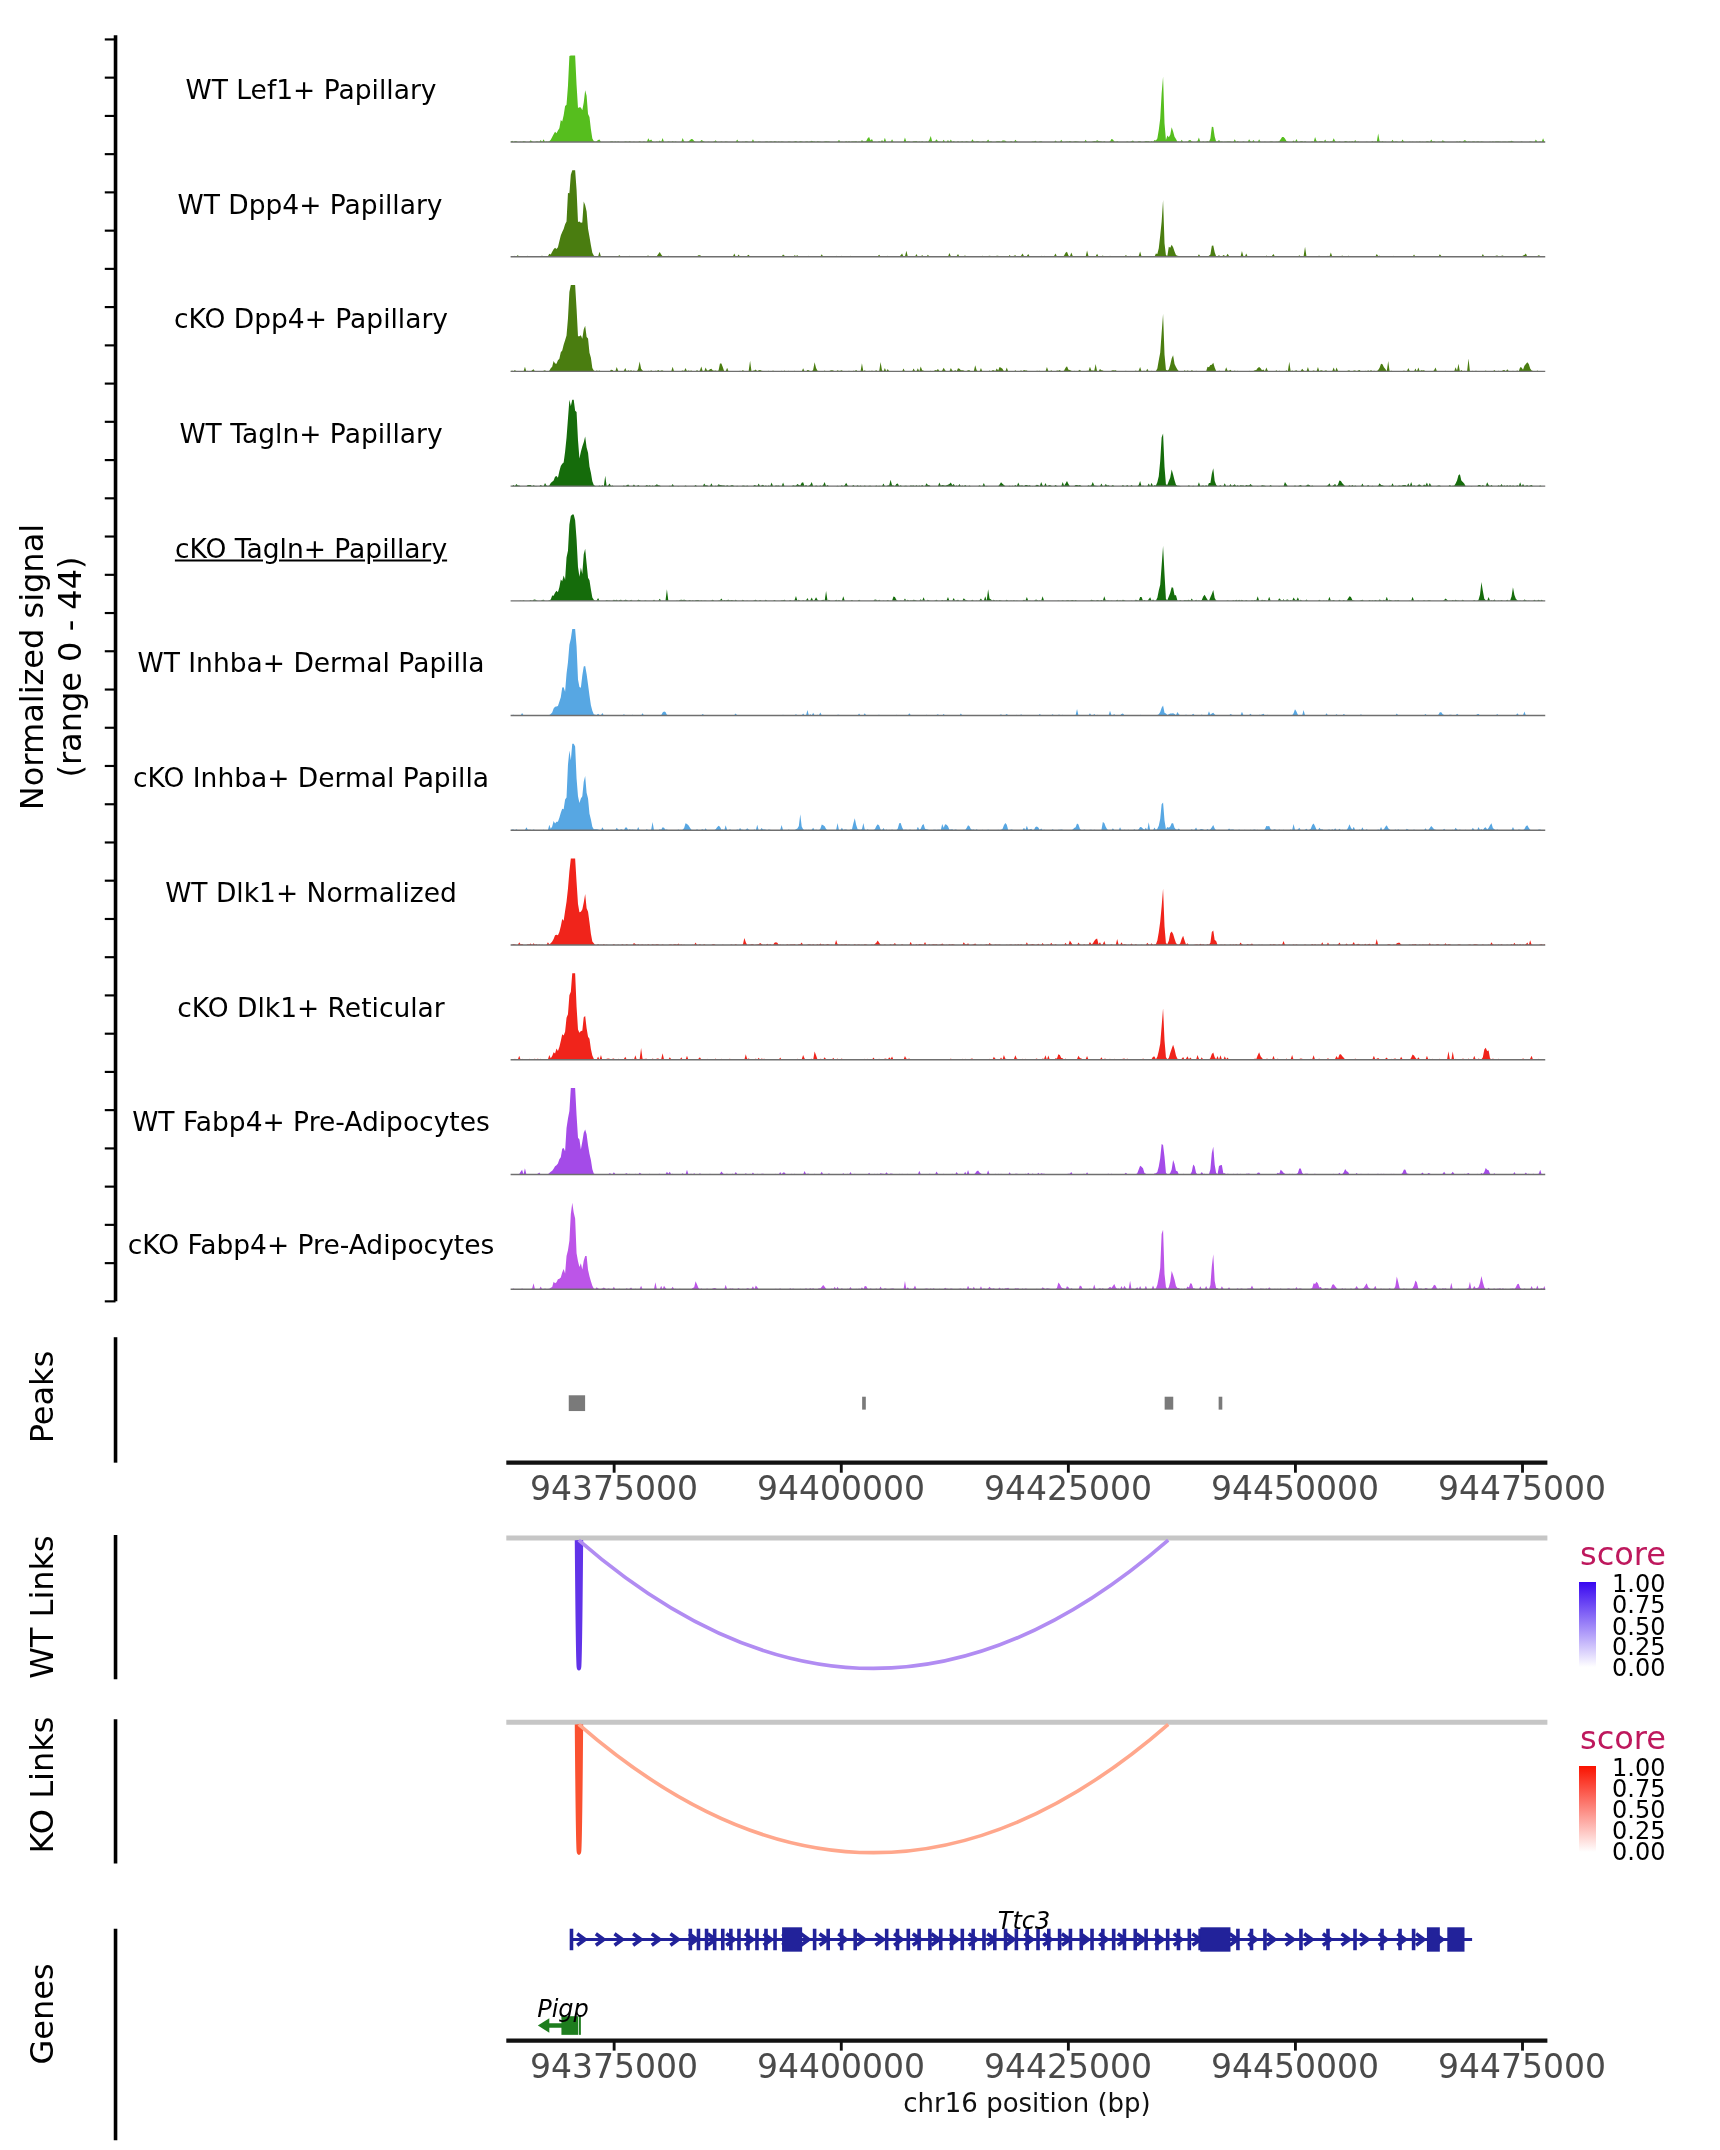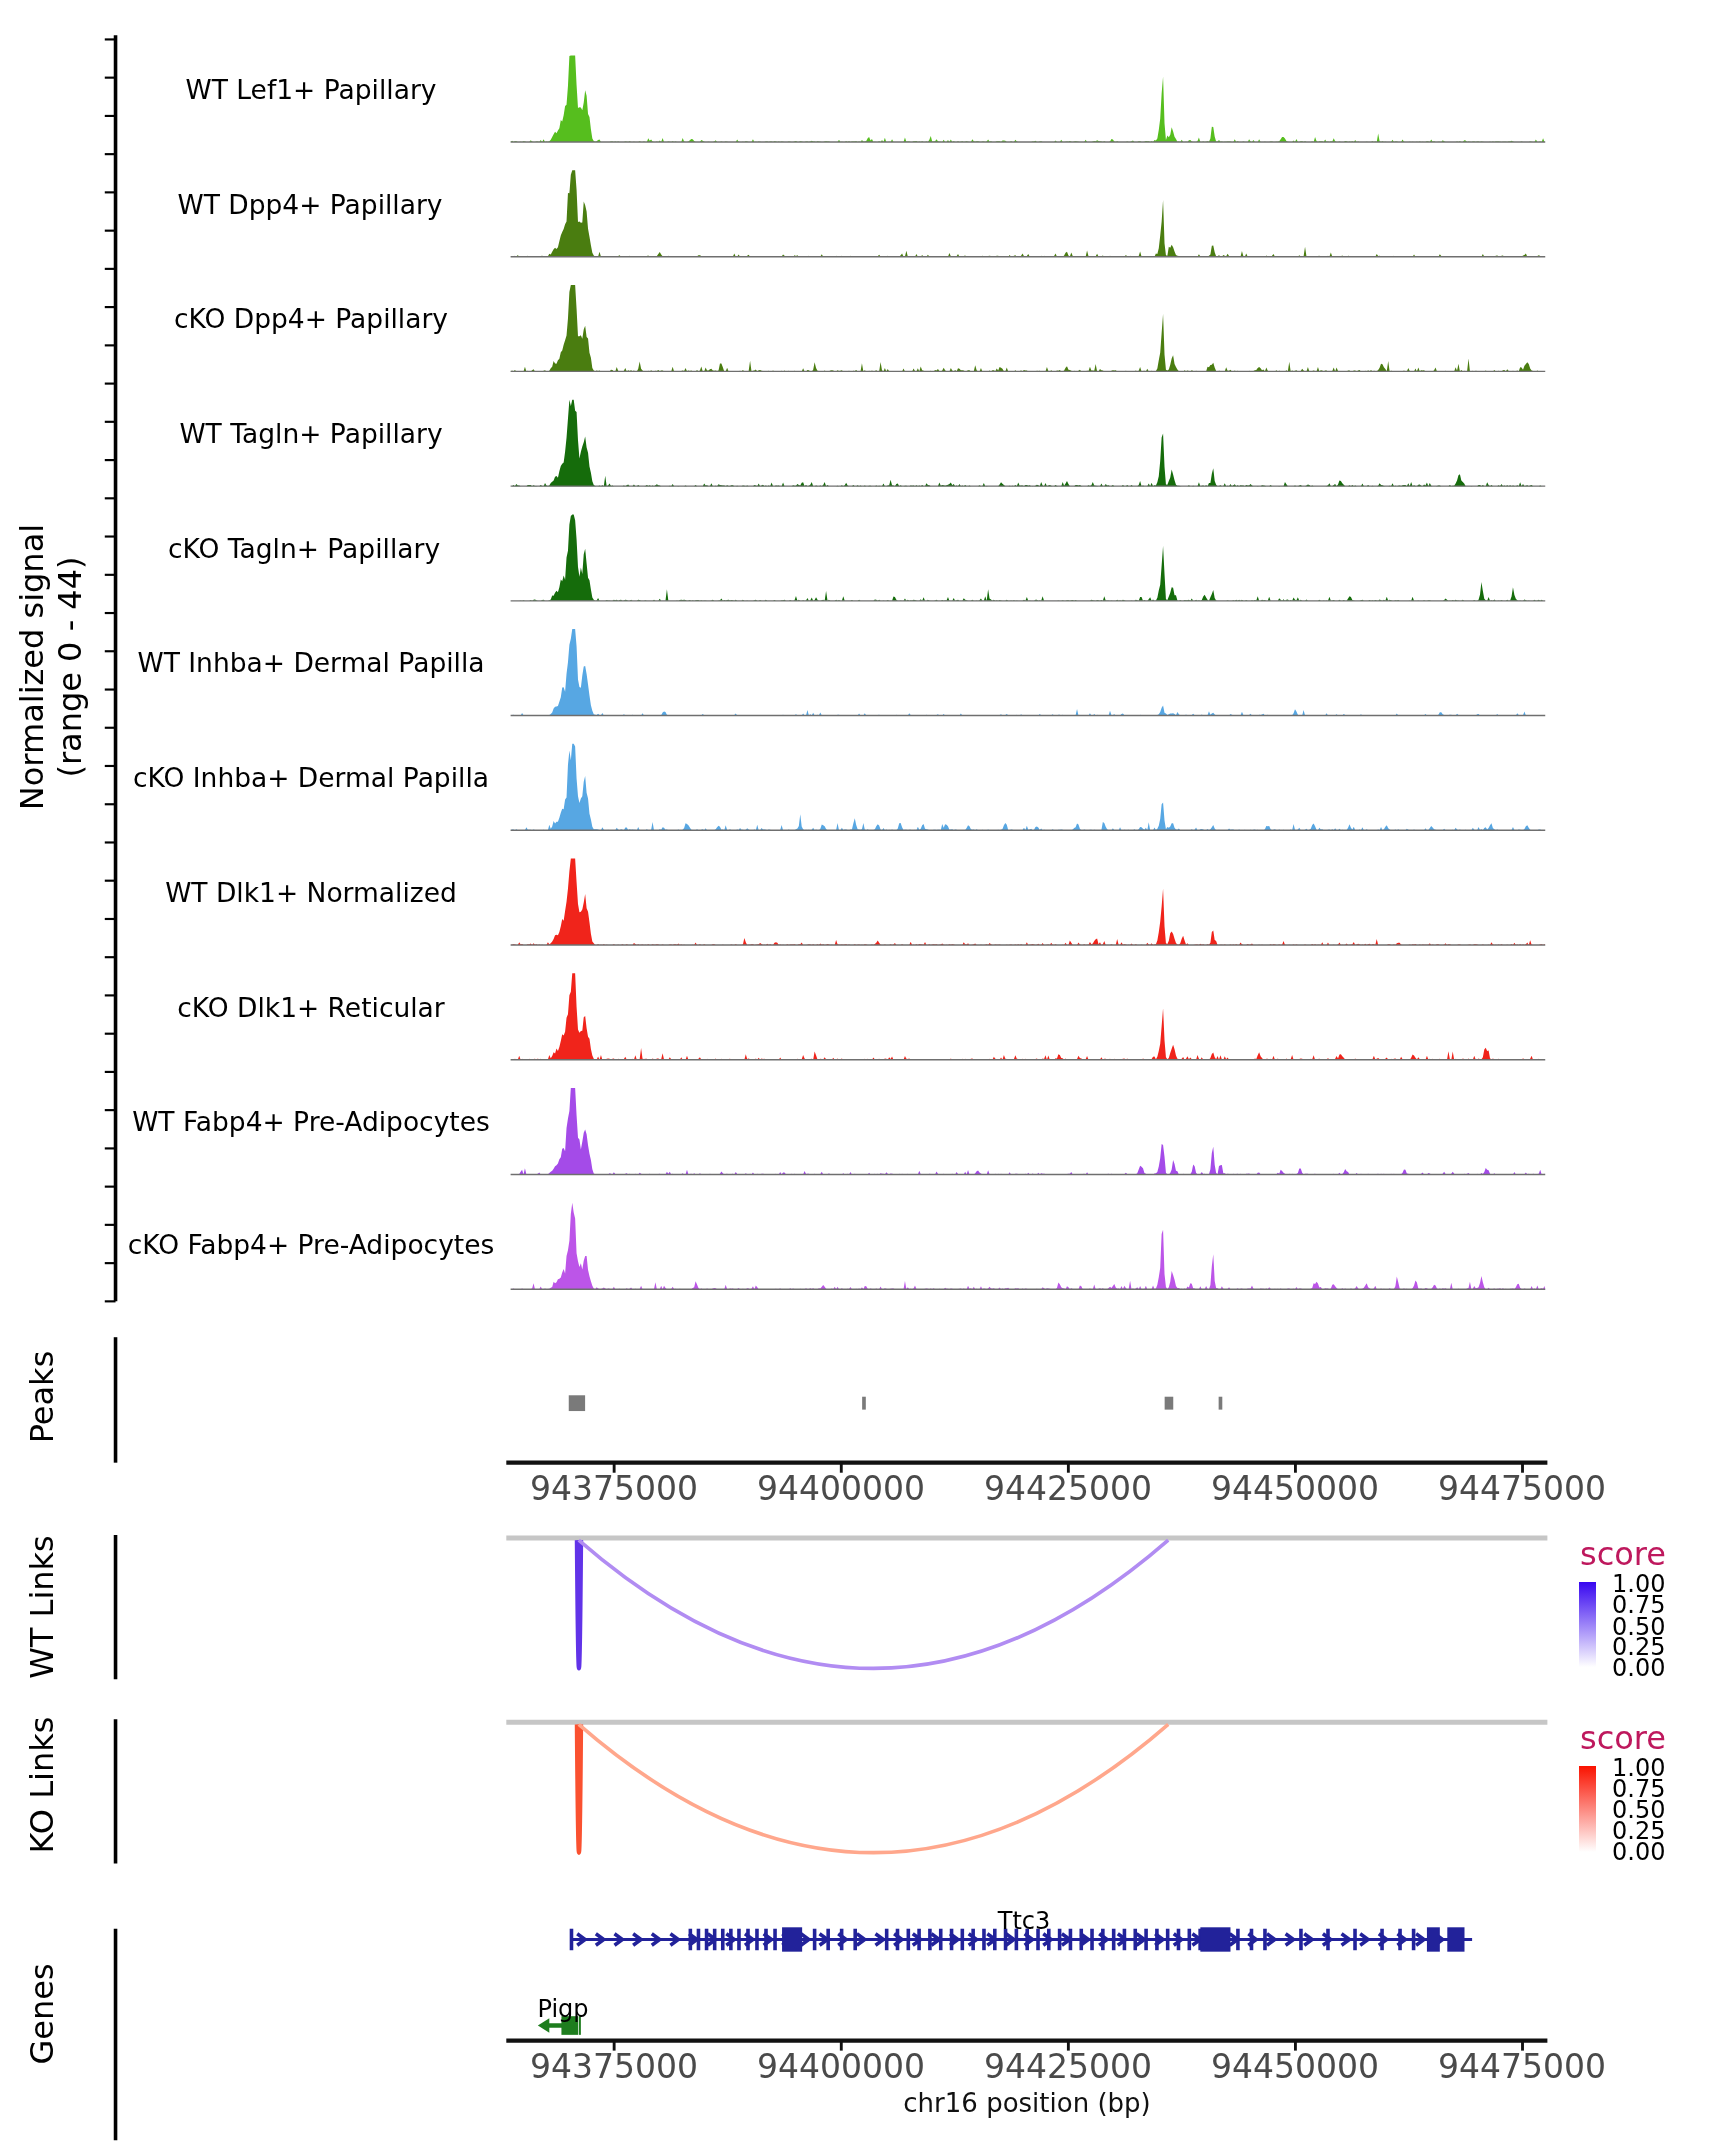--- a/index.html
+++ b/index.html
@@ -8,21 +8,21 @@
   .abs{position:absolute;}
   .rot{transform:translate(-50%,-50%) rotate(-90deg);transform-origin:center center;}
   .ctr{transform:translate(-50%,-50%);}
   .sidelabel{font-size:32px;color:#000;white-space:nowrap;}
   .ylab{font-size:32px;color:#000;text-align:center;line-height:1.18;white-space:nowrap;}
   .tracklabel{font-size:26.5px;color:#000;white-space:nowrap;}
   .ticklabel{font-size:33px;color:#4a4a4a;white-space:nowrap;}
   .xlabel{font-size:26px;color:#111;white-space:nowrap;}
   .legtitle{font-size:32px;color:#be185d;white-space:nowrap;}
   .legtick{font-size:24px;color:#000;white-space:nowrap;}
-  .genelabel{font-size:24px;color:#000;white-space:nowrap;}
+  .genelabel{font-size:24px;color:#000;white-space:nowrap;font-style:italic;}
   svg{position:absolute;left:0;top:0;}
 </style>
 </head>
 <body>
 
 <div class="fig">
 
   <svg id="fig-svg" width="1721" height="2151" viewBox="0 0 2400 3000">
       <path d="M712,198L712,198.0L714,196.3L716,198.0L718,197.0L720,197.1L722,198.0L724,198.0L726,197.8L728,198.0L730,197.0L732,197.4L734,198.0L736,198.0L738,198.0L740,195.7L742,197.4L744,198.0L746,198.0L748,197.3L750,197.5L752,198.0L754,195.2L756,198.0L758,194.3L760,198.0L762,197.3L764,197.7L766,197.1L768,194.9L770,191.2L772,187.4L774,183.9L776,185.9L778,182.0L780,178.9L782,167.2L784,169.5L786,160.9L788,148.0L790,146.0L792,120.0L794,78.0L796,77.4L798,77.4L800,77.4L802,77.4L804,118.7L806,150.8L808,149.5L810,149.8L812,153.6L814,143.0L816,125.7L818,133.7L820,159.1L822,163.1L824,180.4L826,193.0L828,196.5L830,197.8L832,197.1L834,195.2L836,194.7L838,198.0L840,198.0L842,198.0L844,198.0L846,198.0L848,198.0L850,198.0L852,197.3L854,197.3L856,198.0L858,197.4L860,198.0L862,197.3L864,198.0L866,198.0L868,198.0L870,198.0L872,197.4L874,197.8L876,198.0L878,197.1L880,198.0L882,198.0L884,197.8L886,198.0L888,198.0L890,198.0L892,197.0L894,198.0L896,198.0L898,197.3L900,198.0L902,198.0L904,192.8L906,196.2L908,194.4L910,197.2L912,198.0L914,198.0L916,197.4L918,198.0L920,196.1L922,198.0L924,192.4L926,198.0L928,198.0L930,198.0L932,197.4L934,197.8L936,198.0L938,197.1L940,198.0L942,197.2L944,198.0L946,198.0L948,198.0L950,198.0L952,192.4L954,197.3L956,198.0L958,198.0L960,197.5L962,195.5L964,193.8L966,194.1L968,196.5L970,198.0L972,198.0L974,198.0L976,198.0L978,195.1L980,196.2L982,197.6L984,198.0L986,198.0L988,197.6L990,198.0L992,198.0L994,198.0L996,197.5L998,195.6L1000,198.0L1002,198.0L1004,198.0L1006,197.3L1008,198.0L1010,198.0L1012,197.2L1014,197.8L1016,198.0L1018,198.0L1020,198.0L1022,198.0L1024,198.0L1026,198.0L1028,194.5L1030,197.6L1032,198.0L1034,198.0L1036,197.7L1038,198.0L1040,197.0L1042,197.3L1044,198.0L1046,198.0L1048,198.0L1050,194.2L1052,198.0L1054,197.7L1056,198.0L1058,197.3L1060,197.6L1062,198.0L1064,198.0L1066,198.0L1068,197.2L1070,197.2L1072,198.0L1074,197.4L1076,197.2L1078,198.0L1080,197.1L1082,197.3L1084,198.0L1086,197.3L1088,198.0L1090,197.5L1092,197.8L1094,198.0L1096,198.0L1098,198.0L1100,197.4L1102,197.7L1104,198.0L1106,198.0L1108,197.5L1110,196.5L1112,198.0L1114,198.0L1116,197.0L1118,197.5L1120,198.0L1122,198.0L1124,197.3L1126,197.3L1128,198.0L1130,197.2L1132,196.3L1134,197.5L1136,197.5L1138,198.0L1140,197.0L1142,197.3L1144,197.6L1146,198.0L1148,198.0L1150,197.2L1152,197.0L1154,197.2L1156,197.5L1158,198.0L1160,198.0L1162,198.0L1164,198.0L1166,198.0L1168,198.0L1170,194.9L1172,198.0L1174,197.6L1176,198.0L1178,198.0L1180,197.0L1182,198.0L1184,197.1L1186,198.0L1188,197.5L1190,197.3L1192,197.2L1194,197.1L1196,198.0L1198,197.4L1200,198.0L1202,195.4L1204,197.5L1206,197.3L1208,196.8L1210,192.8L1212,191.2L1214,195.8L1216,194.0L1218,198.0L1220,197.6L1222,198.0L1224,198.0L1226,197.0L1228,198.0L1230,195.3L1232,198.0L1234,192.2L1236,198.0L1238,198.0L1240,197.6L1242,198.0L1244,194.3L1246,198.0L1248,198.0L1250,198.0L1252,198.0L1254,198.0L1256,198.0L1258,198.0L1260,198.0L1262,191.9L1264,197.6L1266,197.4L1268,197.2L1270,198.0L1272,198.0L1274,196.9L1276,197.0L1278,196.6L1280,198.0L1282,197.4L1284,198.0L1286,197.1L1288,198.0L1290,198.0L1292,197.5L1294,198.0L1296,195.0L1298,189.7L1300,197.2L1302,197.3L1304,197.0L1306,194.2L1308,197.0L1310,197.8L1312,197.7L1314,198.0L1316,194.9L1318,198.0L1320,198.0L1322,195.3L1324,198.0L1326,194.6L1328,198.0L1330,197.0L1332,198.0L1334,198.0L1336,197.1L1338,198.0L1340,197.7L1342,197.1L1344,198.0L1346,197.7L1348,197.0L1350,197.6L1352,198.0L1354,198.0L1356,194.3L1358,197.0L1360,197.8L1362,197.0L1364,196.9L1366,197.6L1368,198.0L1370,197.2L1372,197.5L1374,198.0L1376,197.5L1378,194.4L1380,197.8L1382,197.1L1384,198.0L1386,198.0L1388,198.0L1390,197.1L1392,197.1L1394,197.0L1396,198.0L1398,196.1L1400,196.0L1402,196.2L1404,198.0L1406,198.0L1408,198.0L1410,197.0L1412,198.0L1414,198.0L1416,195.0L1418,197.3L1420,198.0L1422,198.0L1424,198.0L1426,198.0L1428,198.0L1430,198.0L1432,198.0L1434,198.0L1436,198.0L1438,198.0L1440,197.5L1442,197.3L1444,196.3L1446,198.0L1448,198.0L1450,197.2L1452,197.0L1454,198.0L1456,198.0L1458,198.0L1460,198.0L1462,198.0L1464,198.0L1466,198.0L1468,198.0L1470,198.0L1472,195.8L1474,198.0L1476,198.0L1478,198.0L1480,194.8L1482,198.0L1484,198.0L1486,197.6L1488,197.2L1490,197.7L1492,196.7L1494,197.8L1496,198.0L1498,197.2L1500,197.1L1502,197.5L1504,197.6L1506,198.0L1508,198.0L1510,198.0L1512,198.0L1514,194.9L1516,198.0L1518,198.0L1520,198.0L1522,198.0L1524,197.4L1526,196.7L1528,197.1L1530,195.6L1532,196.8L1534,197.0L1536,197.3L1538,198.0L1540,197.0L1542,198.0L1544,198.0L1546,198.0L1548,197.5L1550,193.9L1552,194.4L1554,197.5L1556,198.0L1558,196.9L1560,198.0L1562,198.0L1564,198.0L1566,198.0L1568,198.0L1570,198.0L1572,197.5L1574,198.0L1576,198.0L1578,197.0L1580,195.8L1582,198.0L1584,198.0L1586,198.0L1588,196.9L1590,197.1L1592,198.0L1594,198.0L1596,197.8L1598,196.5L1600,196.9L1602,197.1L1604,198.0L1606,196.9L1608,198.0L1610,195.3L1612,196.0L1614,193.0L1616,181.2L1618,165.7L1620,130.5L1622,107.1L1624,172.0L1626,195.2L1628,188.9L1630,191.3L1632,187.8L1634,177.4L1636,183.5L1638,190.6L1640,193.7L1642,197.6L1644,197.4L1646,198.0L1648,194.9L1650,198.0L1652,198.0L1654,197.7L1656,198.0L1658,195.6L1660,195.4L1662,197.5L1664,198.0L1666,198.0L1668,198.0L1670,196.6L1672,191.9L1674,198.0L1676,198.0L1678,197.2L1680,198.0L1682,197.7L1684,197.1L1686,197.7L1688,193.3L1690,176.8L1692,177.2L1694,190.3L1696,197.2L1698,197.3L1700,195.2L1702,197.7L1704,197.2L1706,198.0L1708,197.7L1710,197.7L1712,197.5L1714,197.2L1716,197.4L1718,198.0L1720,198.0L1722,194.3L1724,198.0L1726,197.0L1728,198.0L1730,198.0L1732,198.0L1734,197.5L1736,198.0L1738,198.0L1740,198.0L1742,194.2L1744,197.4L1746,198.0L1748,195.2L1750,198.0L1752,198.0L1754,198.0L1756,194.2L1758,198.0L1760,198.0L1762,198.0L1764,197.7L1766,198.0L1768,198.0L1770,198.0L1772,197.4L1774,197.2L1776,198.0L1778,198.0L1780,197.7L1782,197.6L1784,196.9L1786,194.2L1788,191.2L1790,191.1L1792,193.3L1794,196.8L1796,197.8L1798,198.0L1800,198.0L1802,198.0L1804,196.1L1806,198.0L1808,193.9L1810,198.0L1812,198.0L1814,196.9L1816,197.0L1818,198.0L1820,196.9L1822,198.0L1824,198.0L1826,198.0L1828,198.0L1830,197.5L1832,198.0L1834,191.1L1836,196.8L1838,198.0L1840,197.1L1842,197.0L1844,197.1L1846,198.0L1848,194.4L1850,197.7L1852,197.2L1854,198.0L1856,197.1L1858,197.2L1860,192.9L1862,197.1L1864,198.0L1866,198.0L1868,197.5L1870,198.0L1872,198.0L1874,198.0L1876,196.6L1878,197.0L1880,198.0L1882,197.4L1884,197.6L1886,197.1L1888,198.0L1890,195.1L1892,198.0L1894,197.4L1896,198.0L1898,198.0L1900,198.0L1902,198.0L1904,198.0L1906,197.6L1908,198.0L1910,198.0L1912,198.0L1914,196.9L1916,198.0L1918,197.5L1920,198.0L1922,186.3L1924,197.1L1926,198.0L1928,197.0L1930,198.0L1932,197.8L1934,198.0L1936,198.0L1938,198.0L1940,198.0L1942,195.0L1944,198.0L1946,197.5L1948,197.3L1950,198.0L1952,198.0L1954,198.0L1956,194.5L1958,197.6L1960,198.0L1962,198.0L1964,198.0L1966,197.6L1968,198.0L1970,197.7L1972,198.0L1974,198.0L1976,197.6L1978,198.0L1980,197.3L1982,198.0L1984,197.7L1986,198.0L1988,198.0L1990,197.1L1992,197.4L1994,198.0L1996,194.7L1998,197.6L2000,197.0L2002,198.0L2004,198.0L2006,197.6L2008,197.6L2010,198.0L2012,195.6L2014,197.0L2016,198.0L2018,198.0L2020,198.0L2022,198.0L2024,198.0L2026,198.0L2028,198.0L2030,198.0L2032,197.5L2034,198.0L2036,197.1L2038,198.0L2040,198.0L2042,195.6L2044,196.1L2046,198.0L2048,197.5L2050,197.6L2052,198.0L2054,197.4L2056,197.5L2058,198.0L2060,197.2L2062,197.2L2064,198.0L2066,197.5L2068,197.6L2070,198.0L2072,198.0L2074,198.0L2076,198.0L2078,197.7L2080,198.0L2082,197.5L2084,198.0L2086,197.2L2088,197.5L2090,197.5L2092,197.6L2094,198.0L2096,197.7L2098,197.6L2100,197.6L2102,198.0L2104,197.4L2106,197.2L2108,196.3L2110,197.5L2112,198.0L2114,198.0L2116,198.0L2118,198.0L2120,198.0L2122,197.3L2124,198.0L2126,198.0L2128,198.0L2130,198.0L2132,198.0L2134,197.4L2136,197.8L2138,198.0L2140,198.0L2142,194.6L2144,198.0L2146,198.0L2148,197.4L2150,198.0L2152,192.8L2154,198.0L2155,198Z" fill="#56BE1E" stroke="none"></path>
       <line x1="712" y1="198" x2="2155" y2="198" stroke="#6f6f6f" stroke-width="2"></line>
@@ -256,21 +256,21 @@
   <div class="abs ctr genelabel" style="left:1024px;top:1921px;">Ttc3</div>
   <div class="abs ctr genelabel" style="left:563px;top:2009px;">Pigp</div>
 
   <div class="abs ctr xlabel" style="left:1027px;top:2103px;">chr16 position (bp)</div>
 
   <div id="dyn-labels">
       <div class="abs tracklabel" style="left:311px;top:89px;transform:translate(-50%,-50%);">WT Lef1+ Papillary</div>
       <div class="abs tracklabel" style="left:310px;top:204px;transform:translate(-50%,-50%);">WT Dpp4+ Papillary</div>
       <div class="abs tracklabel" style="left:311px;top:318px;transform:translate(-50%,-50%);">cKO Dpp4+ Papillary</div>
       <div class="abs tracklabel" style="left:311px;top:433px;transform:translate(-50%,-50%);">WT Tagln+ Papillary</div>
-      <div class="abs tracklabel" style="left:304px;top:548px;transform:translate(-50%,-50%);">cKO Tagln+ Papillary</div>
+      <div class="abs tracklabel" style="left:311px;top:548px;transform:translate(-50%,-50%);text-decoration:underline;">cKO Tagln+ Papillary</div>
       <div class="abs tracklabel" style="left:311px;top:662px;transform:translate(-50%,-50%);">WT Inhba+ Dermal Papilla</div>
       <div class="abs tracklabel" style="left:311px;top:777px;transform:translate(-50%,-50%);">cKO Inhba+ Dermal Papilla</div>
       <div class="abs tracklabel" style="left:311px;top:892px;transform:translate(-50%,-50%);">WT Dlk1+ Normalized</div>
       <div class="abs tracklabel" style="left:311px;top:1007px;transform:translate(-50%,-50%);">cKO Dlk1+ Reticular</div>
       <div class="abs tracklabel" style="left:311px;top:1121px;transform:translate(-50%,-50%);">WT Fabp4+ Pre-Adipocytes</div>
       <div class="abs tracklabel" style="left:311px;top:1236px;transform:translate(-50%,-50%);margin-top:8px;">cKO Fabp4+ Pre-Adipocytes</div>
       <div class="abs ticklabel" style="left:614px;top:1488px;transform:translate(-50%,-50%);">94375000</div>
       <div class="abs ticklabel" style="left:841px;top:1488px;transform:translate(-50%,-50%);">94400000</div>
       <div class="abs ticklabel" style="left:1068px;top:1488px;transform:translate(-50%,-50%);">94425000</div>
       <div class="abs ticklabel" style="left:1295px;top:1488px;transform:translate(-50%,-50%);">94450000</div>

